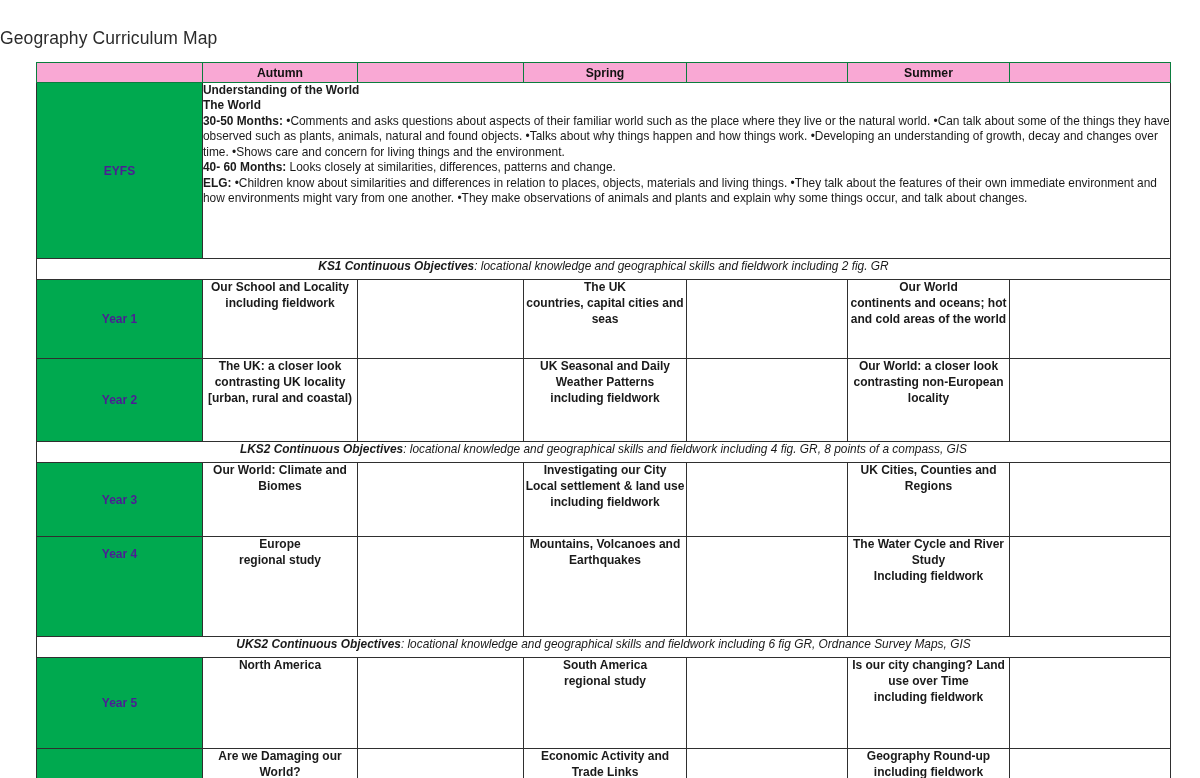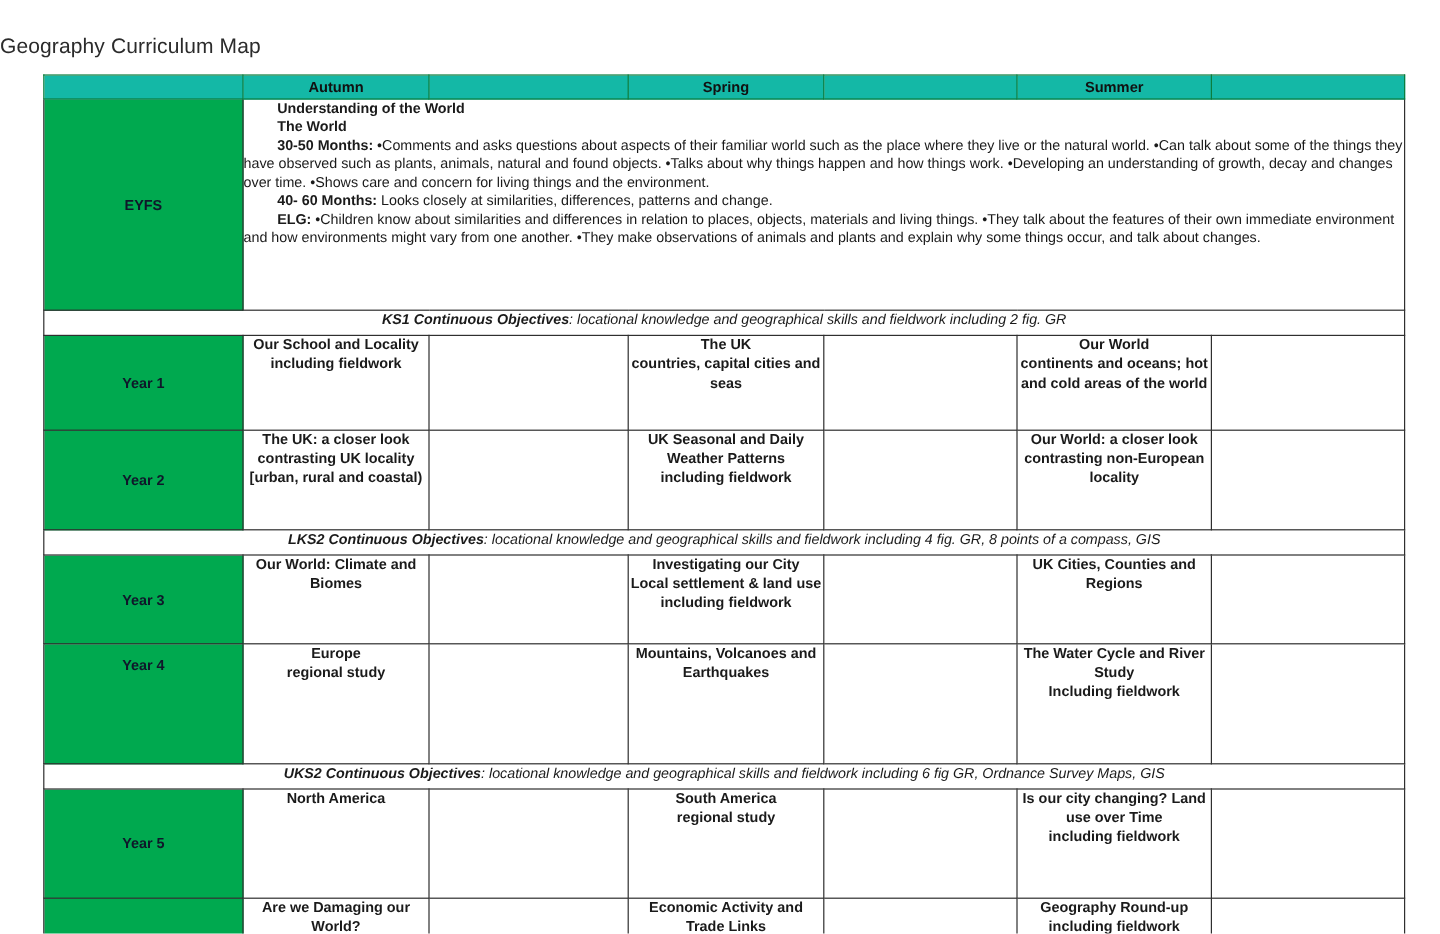--- a/index.html
+++ b/index.html
@@ -53,58 +53,58 @@
   col.c-year    { width: 166px; }
   col.c-aut-a   { width: 155px; }
   col.c-aut-b   { width: 166px; }
   col.c-spr-a   { width: 163px; }
   col.c-spr-b   { width: 161px; }
   col.c-sum-a   { width: 162px; }
   col.c-sum-b   { width: 161px; }
 
   
   tr.header-row td {
-    background: #14b8a6;
+    background: #f9a8d4;
     height: 19px;
     text-align: center;
     vertical-align: middle;
     font-weight: bold;
     font-size: 12.2px;
     color: #111111;
     border-color: #0b7d3e;
   }
   tr.header-row td.hdr-blank {
     border-color: #0b7d3e;
   }
 
   
   td.year-cell {
     background: #00a94f;
     text-align: center;
     font-weight: bold;
     font-size: 12px;
-    color: #0f172a;
+    color: #4c1d95;
   }
   td.year-cell .year-label {
     display: block;
   }
   td.year-cell.v-middle { vertical-align: middle; }
   td.year-cell.v-top    { vertical-align: top; padding-top: 10px; }
 
   
   td.eyfs-body {
     padding: 5px 7px 6px 7px;
     line-height: 1.30;
     font-size: 11.9px;
     text-align: left;
   }
   td.eyfs-body .ln {
     display: block;
   }
-  td.eyfs-body b { font-weight: bold; padding-left: 28px; }
+  td.eyfs-body b { font-weight: bold; }
 
   
   td.continuous {
     text-align: center;
     vertical-align: middle;
     height: 20px;
     font-size: 11.9px;
     padding: 1px 4px;
     font-style: italic;
   }

